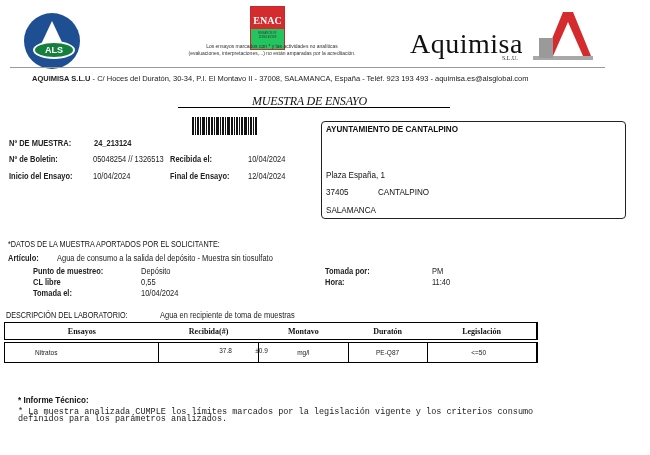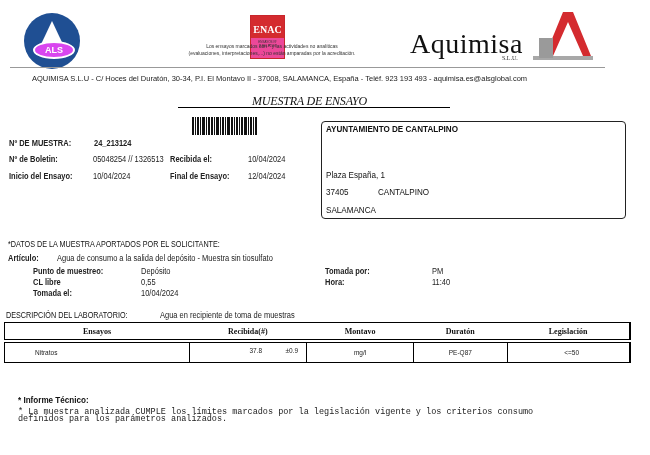--- a/index.html
+++ b/index.html
@@ -1,40 +1,40 @@
 <!DOCTYPE html>
 <html><head>
 <meta charset="utf-8">
 <style>
   html, body { margin:0; padding:0; background:#fff; }
   body { width:650px; height:455px; position:relative; overflow:hidden; font-family:"Liberation Sans", sans-serif; color:#111; }
   .abs { position:absolute; }
   .als-logo { left:24px; top:13px; width:56px; height:56px; border-radius:50%; background:#1f4f93; }
   .als-tri { left:12px; top:8px; width:0; height:0; border-left:16px solid transparent; border-right:16px solid transparent; border-bottom:34px solid #fff; position:absolute; }
-  .als-text { position:absolute; left:9px; top:28px; width:38px; height:14px; border:2px solid #fff; border-radius:50%; background:#d946ef; color:#fff; font-size:9px; font-weight:bold; text-align:center; line-height:14px; }
-  .enac { left:250px; top:15px; width:33px; height:42px; border:1px solid #c8262c; background:#ec4899; }
+  .als-text { position:absolute; left:9px; top:28px; width:38px; height:14px; border:2px solid #fff; border-radius:50%; background:#15803d; color:#fff; font-size:9px; font-weight:bold; text-align:center; line-height:14px; }
+  .enac { left:250px; top:6px; width:33px; height:42px; border:1px solid #c8262c; background:#22c55e; }
   .enac-top { height:22px; background:#d42b2f; color:#fff; font-family:"Liberation Serif", serif; font-weight:bold; font-size:10px; text-align:center; line-height:28px; }
   .enac-small { font-size:3px; color:#333; text-align:center; line-height:4px; padding-top:2px; }
   .enac-note { left:172px; top:43px; width:200px; font-size:5px; color:#333; text-align:center; line-height:7px; }
   .aqui-text { left:410px; top:28px; font-family:"Liberation Serif", serif; font-size:28px; color:#111; letter-spacing:0.5px; }
   .aqui-slu { left:502px; top:55px; font-family:"Liberation Serif", serif; font-size:6px; color:#333; }
   .aqui-shape { left:533px; top:12px; width:60px; height:55px; }
   .hline { left:10px; top:67px; width:595px; height:1px; background:#999; }
   .address { left:32px; top:74px; font-size:7.5px; color:#222; white-space:nowrap; }
-  .address b { font-weight:normal; }
+  .address b { font-weight:bold; }
   .title { left:252px; top:94px; font-family:"Liberation Serif", serif; font-style:italic; font-size:12px; letter-spacing:-0.2px; }
   .title-line { left:178px; top:107px; width:272px; height:1px; background:#000; }
   .barcode { left:192px; top:117px; width:80px; height:18px; display:flex; gap:1px; align-items:stretch; }
   .barcode span { background:#111; display:block; }
   .lbl { font-size:8.5px; font-weight:bold; color:#222; white-space:nowrap; transform:scaleX(0.88); transform-origin:left; }
   .val { font-size:8.5px; color:#222; white-space:nowrap; transform:scaleX(0.88); transform-origin:left; }
   .client-box { left:321px; top:121px; width:303px; height:96px; border:1px solid #222; border-radius:4px; }
   .cli { font-size:9px; color:#111; white-space:nowrap; transform:scaleX(0.9); transform-origin:left; }
   .sec-title { font-size:8.5px; color:#111; white-space:nowrap; transform:scaleX(0.85); transform-origin:left; }
-  table.res { position:absolute; left:4px; top:322px; width:627px; border-collapse:collapse;border-radius:10px; }
+  table.res { position:absolute; left:4px; top:322px; width:534px; border-collapse:collapse;border-radius:10px; }
   table.res th { font-family:"Liberation Serif", serif; font-size:8px; font-weight:bold; height:14px; border:1px solid #000; border-left:none; border-right:none; text-align:center; }
   table.res td { font-size:6.5px; height:17px; border:1px solid #000; color:#222; }
   .hdrrow th:first-child { border-left:1px solid #000; }
   .hdrrow th:last-child { border-right:2px solid #000; }
   .mono { font-family:"Liberation Mono", monospace; font-size:8.5px; color:#222; white-space:pre; }
   .tech-title { left:18px; top:395px; font-size:9px; font-weight:bold; transform:scaleX(0.9); transform-origin:left; white-space:nowrap; }
 </style>
 </head>
 <body>
 

